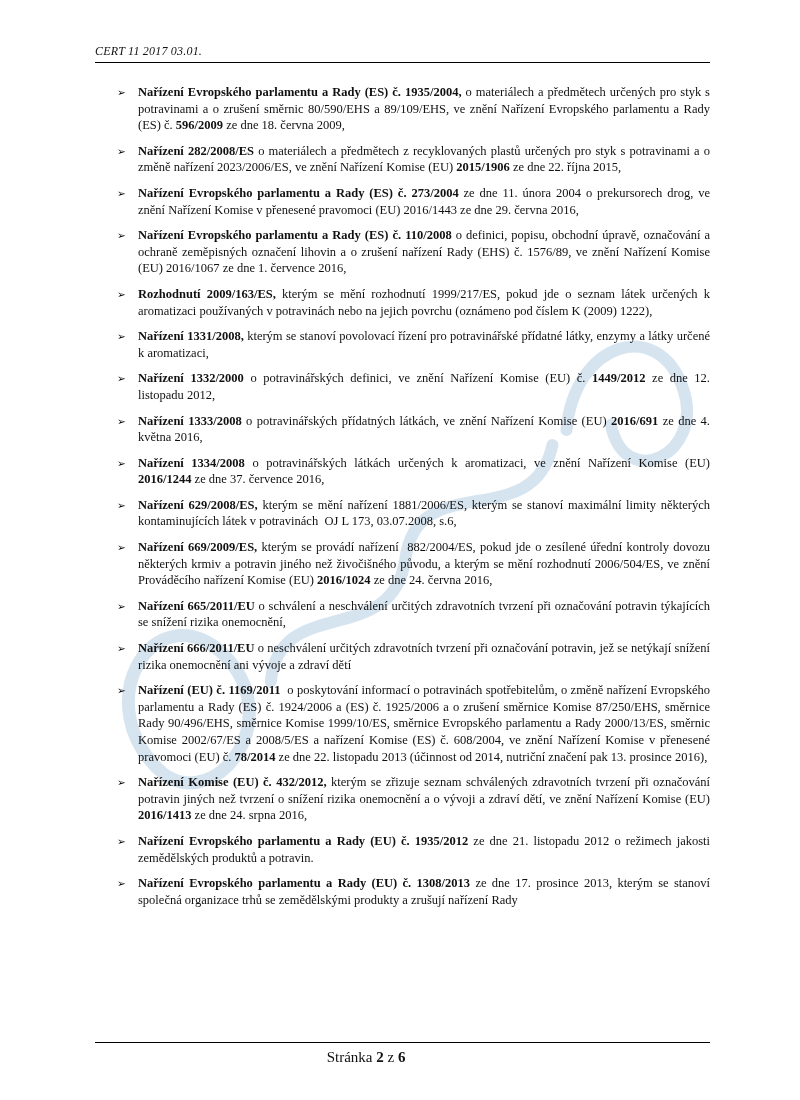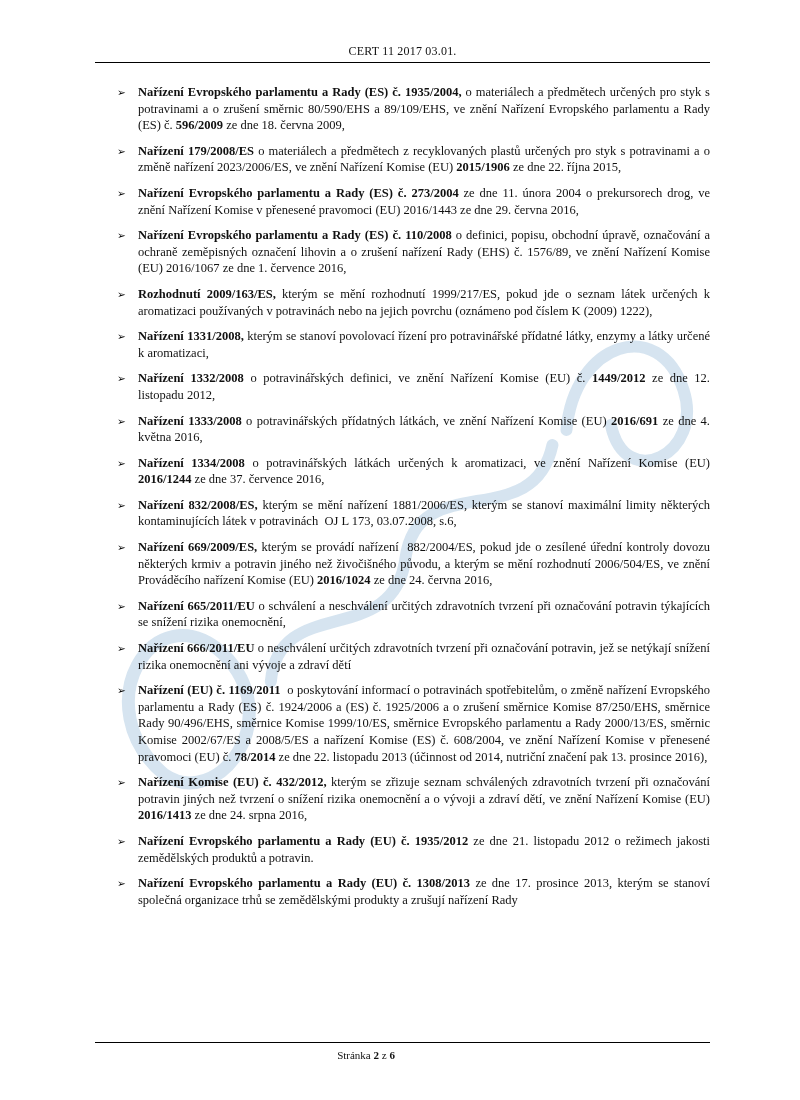--- a/index.html
+++ b/index.html
@@ -2,34 +2,34 @@
 <html><head>
 <meta charset="utf-8">
 <style>
   html,body{margin:0;padding:0;background:#ffffff;}
   body{width:800px;height:1100px;font-family:"Liberation Serif","DejaVu Serif",serif;color:#111;}
   .page{position:relative;width:800px;height:1100px;overflow:hidden;background:#ffffff;}
 
   .watermark{position:absolute;left:10px;top:380px;width:780px;height:340px;
     transform:rotate(-33deg);transform-origin:50% 50%;opacity:.55;pointer-events:none;z-index:0;}
 
-  .header-row{position:absolute;top:44px;left:95px;width:615px;text-align:center;
-    font-size:12px;letter-spacing:.2px;z-index:1;}
+  .header-row{position:absolute;top:44px;left:95px;width:615px;text-align:left;
+    font-size:12px;font-style:italic;letter-spacing:.2px;z-index:1;}
   .header-rule{position:absolute;top:62px;left:95px;width:615px;border-top:1.3px solid #000;z-index:1;}
 
   .content{position:absolute;top:84px;left:95px;width:615px;z-index:1;}
   .list-item{display:flex;margin-bottom:9px;}
   .bullet{flex:none;margin-left:22px;width:21px;font-family:"DejaVu Sans",sans-serif;
     font-size:10.5px;line-height:16.6px;color:#000;}
   .item-text{flex:1;font-size:12.5px;line-height:16.6px;text-align:justify;}
   .seg{white-space:pre-wrap;margin-top:16px;}
   .seg.bold{font-weight:bold;}
 
   .footer-rule{position:absolute;top:1042px;left:95px;width:615px;border-top:1.3px solid #000;z-index:1;}
-  .footer{position:absolute;top:1049px;left:0;width:732px;text-align:center;font-size:11px;z-index:1;}
+  .footer{position:absolute;top:1049px;left:0;width:732px;text-align:center;font-size:15px;z-index:1;}
 </style>
 </head>
 <body>
 
 <div class="page">
 
   <div class="watermark">
     <svg class="wm" width="780" height="340" viewBox="0 0 780 340" xmlns="http://www.w3.org/2000/svg">
       <path d="M 70 230 C 40 130, 160 70, 185 160 C 205 250, 95 290, 70 230" fill="none" stroke="#b5cfe4" stroke-width="13" stroke-linecap="round"></path>
       <path d="M 210 210 C 265 140, 330 250, 390 180 C 450 110, 510 230, 575 165" fill="none" stroke="#b5cfe4" stroke-width="12" stroke-linecap="round"></path>
@@ -42,53 +42,53 @@
   </div>
   <div class="header-rule"></div>
 
   <div class="content" id="items-container">
       <div class="list-item">
         <span class="bullet">➢</span>
         <div class="item-text"><span class="seg bold">Nařízení Evropského parlamentu a Rady (ES) č. 1935/2004,</span><span class="seg"> o materiálech a předmětech určených pro styk s potravinami a o zrušení směrnic 80/590/EHS a 89/109/EHS, ve znění Nařízení Evropského parlamentu a Rady (ES) č. </span><span class="seg bold">596/2009</span><span class="seg"> ze dne 18. června 2009,</span></div>
       </div>
       <div class="list-item">
         <span class="bullet">➢</span>
-        <div class="item-text"><span class="seg bold">Nařízení 179/2008/ES</span><span class="seg"> o materiálech a předmětech z recyklovaných plastů určených pro styk s potravinami a o změně nařízení 2023/2006/ES, ve znění Nařízení Komise (EU) </span><span class="seg bold">2015/1906</span><span class="seg"> ze dne 22. října 2015,</span></div>
+        <div class="item-text"><span class="seg bold">Nařízení 282/2008/ES</span><span class="seg"> o materiálech a předmětech z recyklovaných plastů určených pro styk s potravinami a o změně nařízení 2023/2006/ES, ve znění Nařízení Komise (EU) </span><span class="seg bold">2015/1906</span><span class="seg"> ze dne 22. října 2015,</span></div>
       </div>
       <div class="list-item">
         <span class="bullet">➢</span>
         <div class="item-text"><span class="seg bold">Nařízení Evropského parlamentu a Rady (ES) č. 273/2004</span><span class="seg"> ze dne 11. února 2004 o prekursorech drog, ve znění Nařízení Komise v přenesené pravomoci (EU) 2016/1443 ze dne 29. června 2016,</span></div>
       </div>
       <div class="list-item">
         <span class="bullet">➢</span>
         <div class="item-text"><span class="seg bold">Nařízení Evropského parlamentu a Rady (ES) č. 110/2008</span><span class="seg"> o definici, popisu, obchodní úpravě, označování a ochraně zeměpisných označení lihovin a o zrušení nařízení Rady (EHS) č. 1576/89, ve znění Nařízení Komise (EU) 2016/1067 ze dne 1. července 2016,</span></div>
       </div>
       <div class="list-item">
         <span class="bullet">➢</span>
         <div class="item-text"><span class="seg bold">Rozhodnutí 2009/163/ES,</span><span class="seg"> kterým se mění rozhodnutí 1999/217/ES, pokud jde o seznam látek určených k aromatizaci používaných v potravinách nebo na jejich povrchu (oznámeno pod číslem K (2009) 1222),</span></div>
       </div>
       <div class="list-item">
         <span class="bullet">➢</span>
         <div class="item-text"><span class="seg bold">Nařízení 1331/2008,</span><span class="seg"> kterým se stanoví povolovací řízení pro potravinářské přídatné látky, enzymy a látky určené k aromatizaci,</span></div>
       </div>
       <div class="list-item">
         <span class="bullet">➢</span>
-        <div class="item-text"><span class="seg bold">Nařízení 1332/2008</span><span class="seg"> o potravinářských definici, ve znění Nařízení Komise (EU) č. </span><span class="seg bold">1449/2012</span><span class="seg"> ze dne 12. listopadu 2012,</span></div>
+        <div class="item-text"><span class="seg bold">Nařízení 1332/2000</span><span class="seg"> o potravinářských definici, ve znění Nařízení Komise (EU) č. </span><span class="seg bold">1449/2012</span><span class="seg"> ze dne 12. listopadu 2012,</span></div>
       </div>
       <div class="list-item">
         <span class="bullet">➢</span>
         <div class="item-text"><span class="seg bold">Nařízení 1333/2008</span><span class="seg"> o potravinářských přídatných látkách, ve znění Nařízení Komise (EU) </span><span class="seg bold">2016/691</span><span class="seg"> ze dne 4. května 2016,</span></div>
       </div>
       <div class="list-item">
         <span class="bullet">➢</span>
         <div class="item-text"><span class="seg bold">Nařízení 1334/2008</span><span class="seg"> o potravinářských látkách určených k aromatizaci, ve znění Nařízení Komise (EU) </span><span class="seg bold">2016/1244</span><span class="seg"> ze dne 37. července 2016,</span></div>
       </div>
       <div class="list-item">
         <span class="bullet">➢</span>
-        <div class="item-text"><span class="seg bold">Nařízení 832/2008/ES,</span><span class="seg"> kterým se mění nařízení 1881/2006/ES, kterým se stanoví maximální limity některých kontaminujících látek v potravinách  OJ L 173, 03.07.2008, s.6,</span></div>
+        <div class="item-text"><span class="seg bold">Nařízení 629/2008/ES,</span><span class="seg"> kterým se mění nařízení 1881/2006/ES, kterým se stanoví maximální limity některých kontaminujících látek v potravinách  OJ L 173, 03.07.2008, s.6,</span></div>
       </div>
       <div class="list-item">
         <span class="bullet">➢</span>
         <div class="item-text"><span class="seg bold">Nařízení 669/2009/ES,</span><span class="seg"> kterým se provádí nařízení  882/2004/ES, pokud jde o zesílené úřední kontroly dovozu některých krmiv a potravin jiného než živočišného původu, a kterým se mění rozhodnutí 2006/504/ES, ve znění Prováděcího nařízení Komise (EU) </span><span class="seg bold">2016/1024</span><span class="seg"> ze dne 24. června 2016,</span></div>
       </div>
       <div class="list-item">
         <span class="bullet">➢</span>
         <div class="item-text"><span class="seg bold">Nařízení 665/2011/EU</span><span class="seg"> o schválení a neschválení určitých zdravotních tvrzení při označování potravin týkajících se snížení rizika onemocnění,</span></div>
       </div>
       <div class="list-item">

